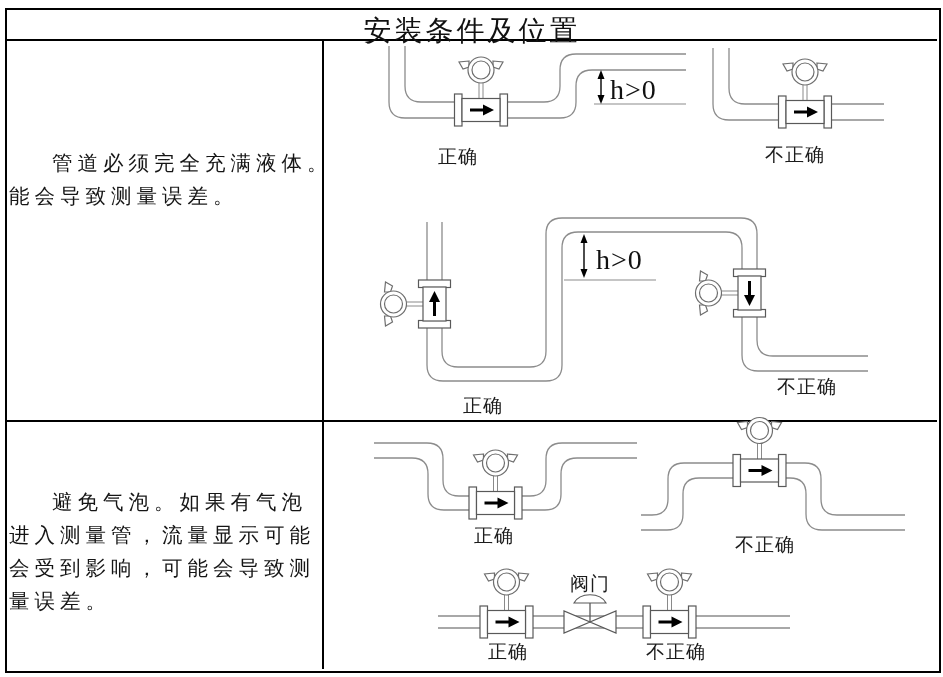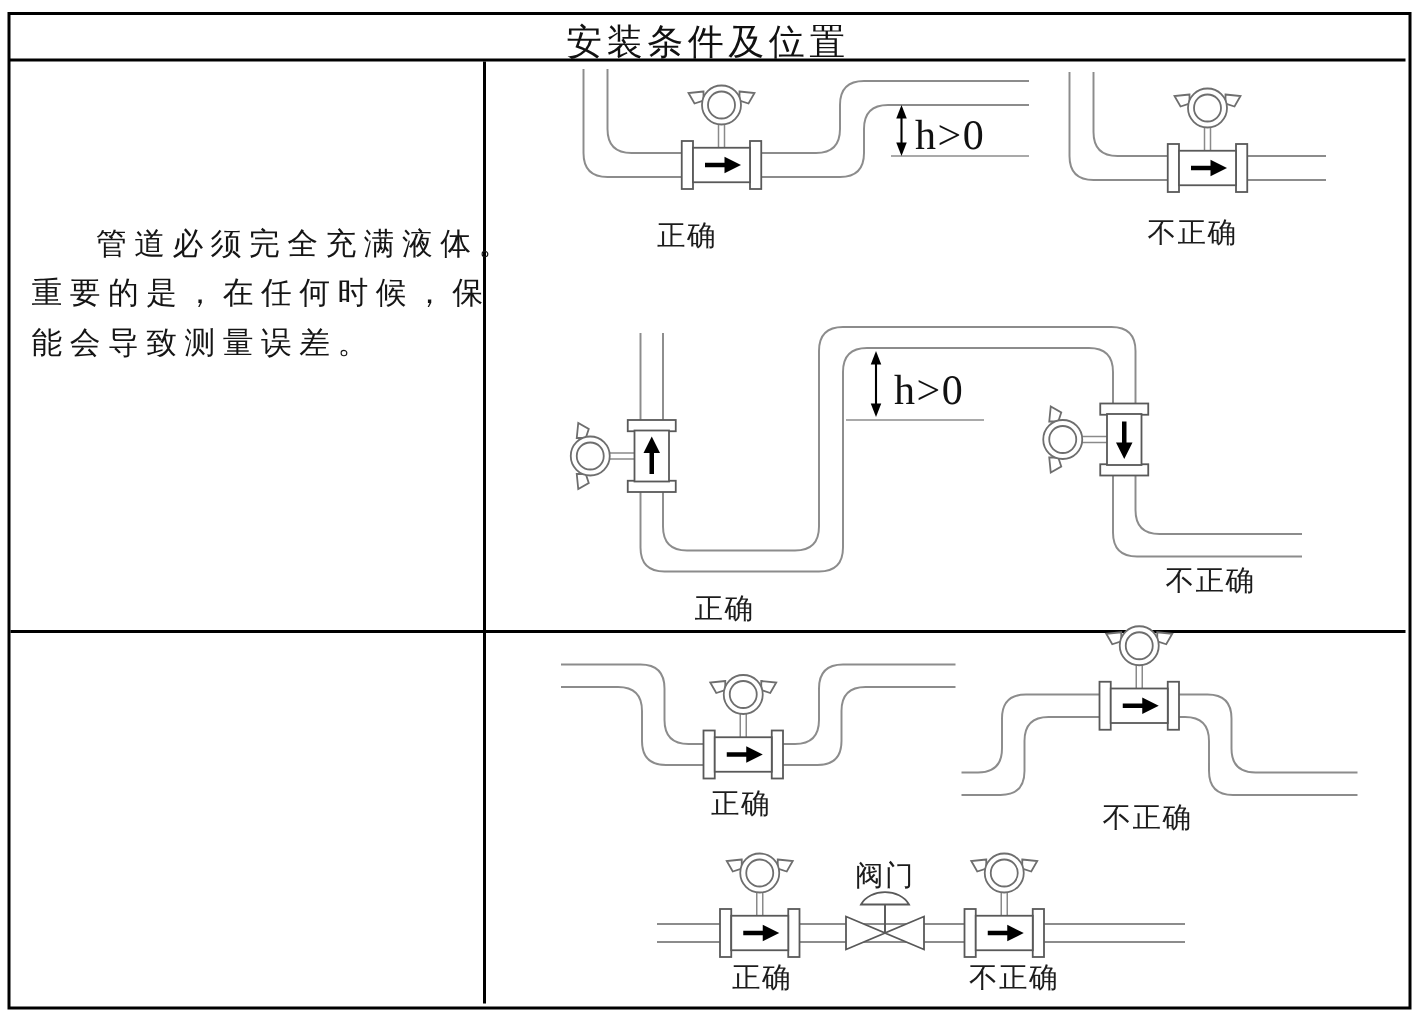--- a/index.html
+++ b/index.html
@@ -4,23 +4,23 @@
 <style>
   html,body{margin:0;padding:0;background:#fff;}
   .page{position:relative;width:943px;height:677px;background:#ffffff;overflow:hidden;
         font-family:"Liberation Serif","DejaVu Serif",serif;}
   .b{position:absolute;background:#000;}
   .b.outer{left:5px;top:8px;width:932px;height:661px;background:transparent;border:2px solid #000;}
   .b.header-line{left:6px;top:39px;width:931px;height:2px;}
   .b.col-line{left:322px;top:41px;width:2px;height:628px;}
   .b.row-line{left:7px;top:420px;width:930px;height:2px;}
   .title{position:absolute;left:7px;top:12px;width:930px;text-align:center;
-         font-size:24px;letter-spacing:3px;color:#111;}
+         font-size:28px;letter-spacing:3px;color:#111;}
   .cell-text{position:absolute;left:9px;width:312px;color:#151515;
-             font-size:20.5px;letter-spacing:5px;line-height:33px;margin-left:12px;}
+             font-size:20.5px;letter-spacing:5px;line-height:33px;}
   .cell-text .tl{white-space:nowrap;height:33px;}
   .cell-text .tl:first-child{text-indent:43px;}
   .cell-text.r1{top:147px;}
   .cell-text.r2{top:486px;}
   svg{position:absolute;left:0;top:0;}
   .pipe{fill:none;stroke:#8c8c8c;stroke-width:1.3px;}
   .dimline{fill:none;stroke:#8c8c8c;stroke-width:1.1px;}
   .mfill{fill:#ffffff;stroke:#595959;stroke-width:1.2px;}
   .hfill{fill:#ffffff;stroke:#6e6e6e;stroke-width:1.2px;}
   .stemf{fill:#ffffff;stroke:#8a8a8a;stroke-width:1px;}
@@ -38,24 +38,29 @@
 
   <div class="b outer"></div>
   <div class="b header-line"></div>
   <div class="b col-line"></div>
   <div class="b row-line"></div>
 
   <div class="title">安装条件及位置</div>
 
   <div class="cell-text r1">
     <div class="tl">管道必须完全充满液体。</div>
-    <div class="tl">重要的是，在任何时候，保</div>
     <div class="tl">能会导致测量误差。</div>
   </div>
 
+  <div class="cell-text r2">
+    <div class="tl">避免气泡。如果有气泡</div>
+    <div class="tl">进入测量管，流量显示可能</div>
+    <div class="tl">会受到影响，可能会导致测</div>
+    <div class="tl">量误差。</div>
+  </div>
 
   <svg width="943" height="677" viewBox="0 0 943 677">
     <defs>
       <g id="xmtr">
         <polygon class="hfill" points="-12,-9 -22,-8 -18,-1 -12,-3"></polygon>
         <polygon class="hfill" points="12,-9 22,-8 18,-1 12,-3"></polygon>
         <circle class="hfill" r="13"></circle>
         <circle class="hfill" r="9"></circle>
       </g>
       <g id="meterH">

